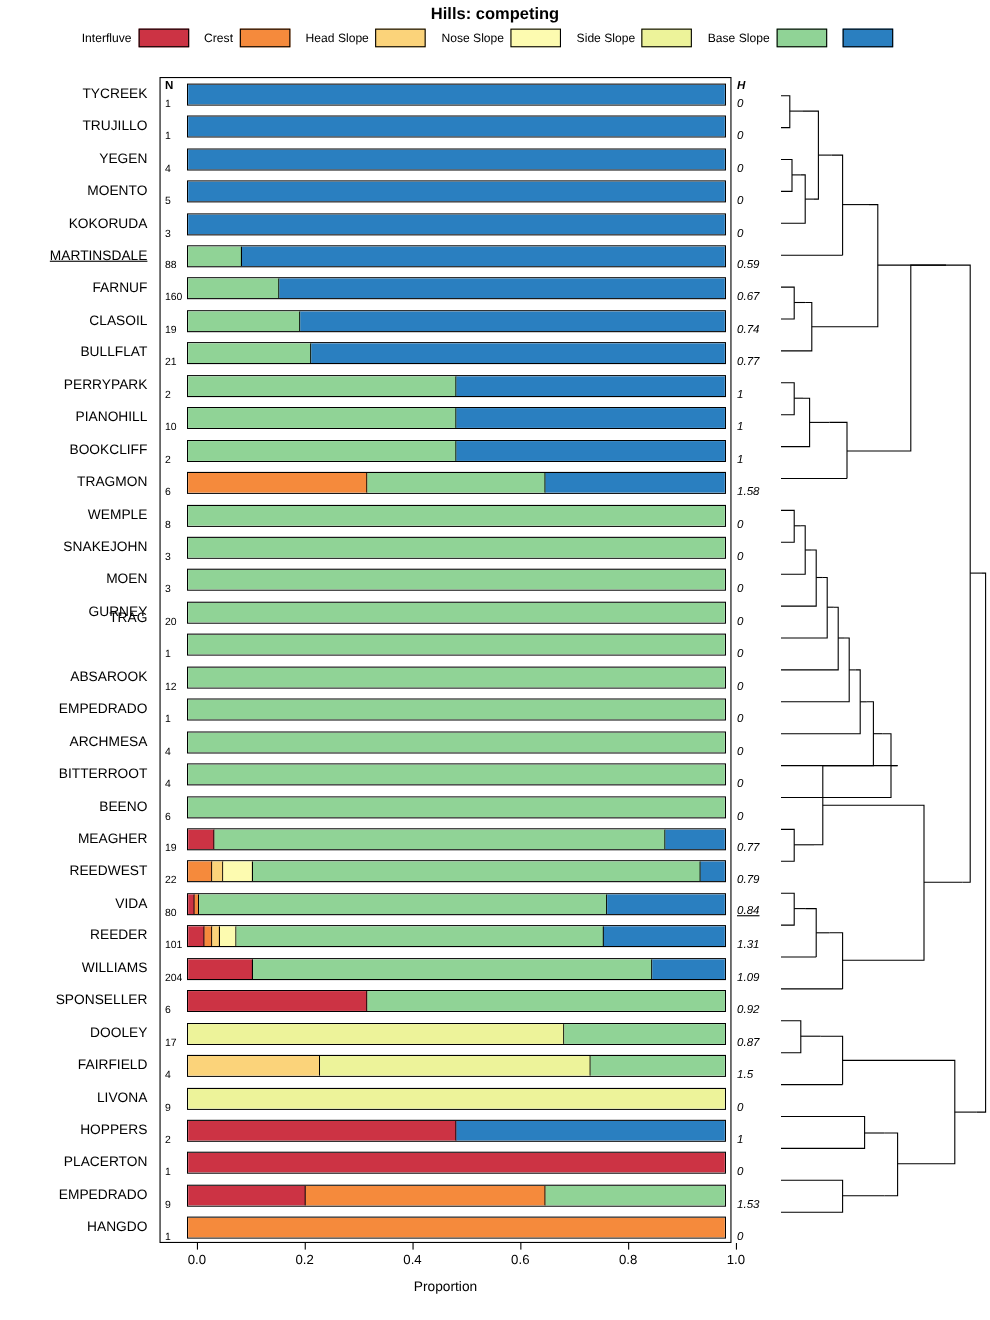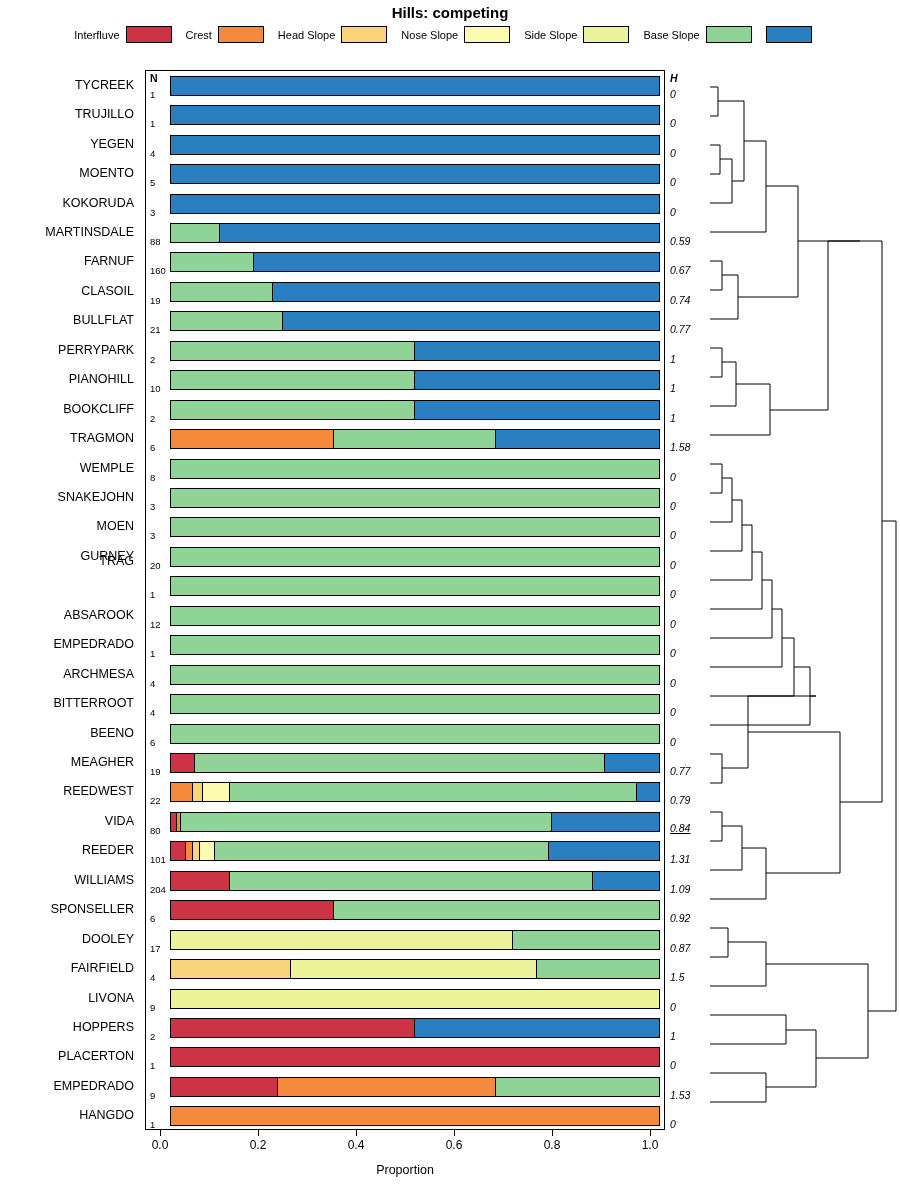--- a/index.html
+++ b/index.html
@@ -40,21 +40,21 @@
   .colhead{
     position:absolute;font-size:10.5px;font-weight:bold;
   }
   .bar{
     position:absolute;height:20px;border:1px solid #000;box-sizing:border-box;
     display:flex;overflow:hidden;
   }
   .seg{height:100%;border-right:1px solid #000;box-sizing:border-box;}
   .seg:last-child{border-right:none;}
   .axis{
-    position:absolute;left:136px;top:1130px;width:520px;height:40px;
+    position:absolute;left:155px;top:1130px;width:520px;height:40px;
   }
   .tick{
     position:absolute;top:0;width:1px;height:6px;background:#000;
   }
   .ticklabel{
     position:absolute;top:8px;font-size:12px;transform:translateX(-50%);
   }
   .xlab{
     position:absolute;left:145px;top:1163px;width:520px;text-align:center;font-size:12.5px;
   }
@@ -95,21 +95,21 @@
       <span class="legend-swatch" style="background: rgb(42, 127, 192);"></span>
     </div>
   </div>
 
 <div class="rowlabels" id="rowlabels">
     <div class="rowlabel" style="top: 7.72222px; right: 6px;">TYCREEK</div>
     <div class="rowlabel" style="top: 37.1667px; right: 6px;">TRUJILLO</div>
     <div class="rowlabel" style="top: 66.6111px; right: 6px;">YEGEN</div>
     <div class="rowlabel" style="top: 96.0556px; right: 6px;">MOENTO</div>
     <div class="rowlabel" style="top: 125.5px; right: 6px;">KOKORUDA</div>
-    <div class="rowlabel" style="top: 154.944px; right: 6px;">MARTINSDALE</div>
+    <div class="rowlabel" style="top: 154.944px; right: 6px; text-decoration: underline;">MARTINSDALE</div>
     <div class="rowlabel" style="top: 184.389px; right: 6px;">FARNUF</div>
     <div class="rowlabel" style="top: 213.833px; right: 6px;">CLASOIL</div>
     <div class="rowlabel" style="top: 243.278px; right: 6px;">BULLFLAT</div>
     <div class="rowlabel" style="top: 272.722px; right: 6px; margin-left: 44px;">PERRYPARK</div>
     <div class="rowlabel" style="top: 302.167px; right: 6px;">PIANOHILL</div>
     <div class="rowlabel" style="top: 331.611px; right: 6px;">BOOKCLIFF</div>
     <div class="rowlabel" style="top: 361.056px; right: 6px;">TRAGMON</div>
     <div class="rowlabel" style="top: 390.5px; right: 6px;">WEMPLE</div>
     <div class="rowlabel" style="top: 419.944px; right: 6px;">SNAKEJOHN</div>
     <div class="rowlabel" style="top: 449.389px; right: 6px;">MOEN</div>

